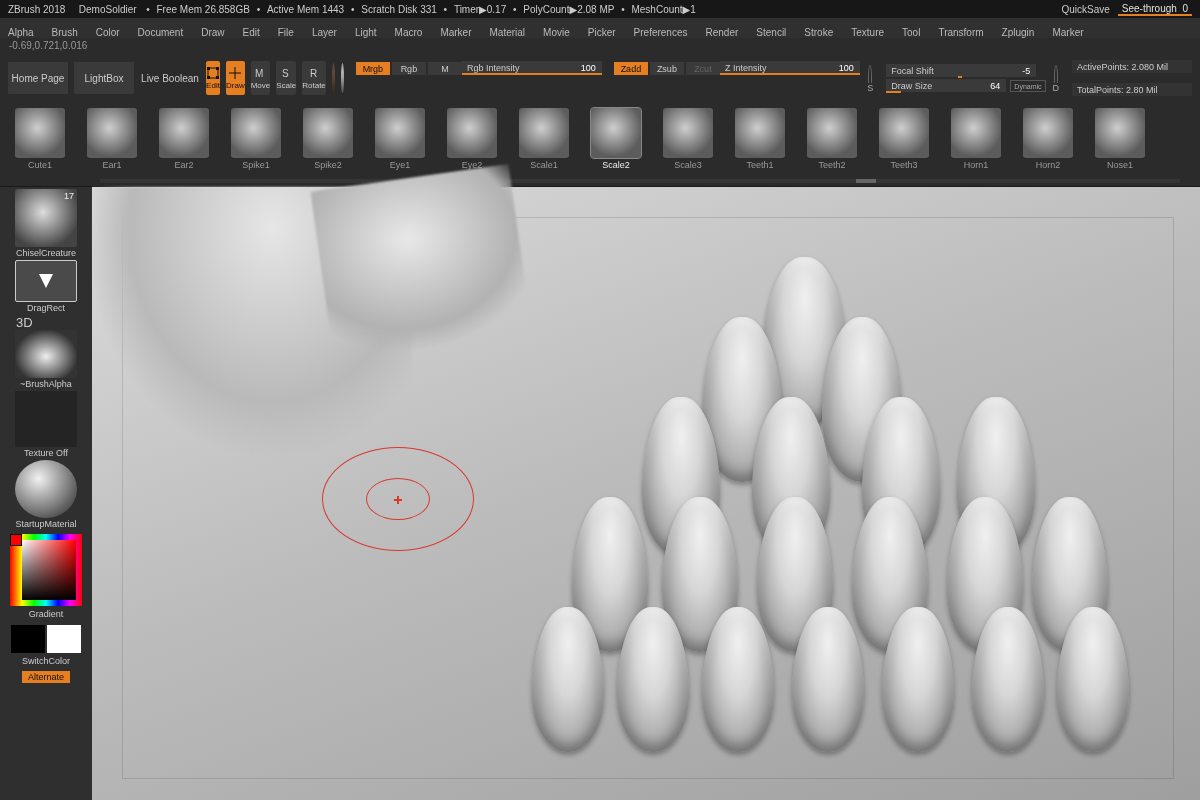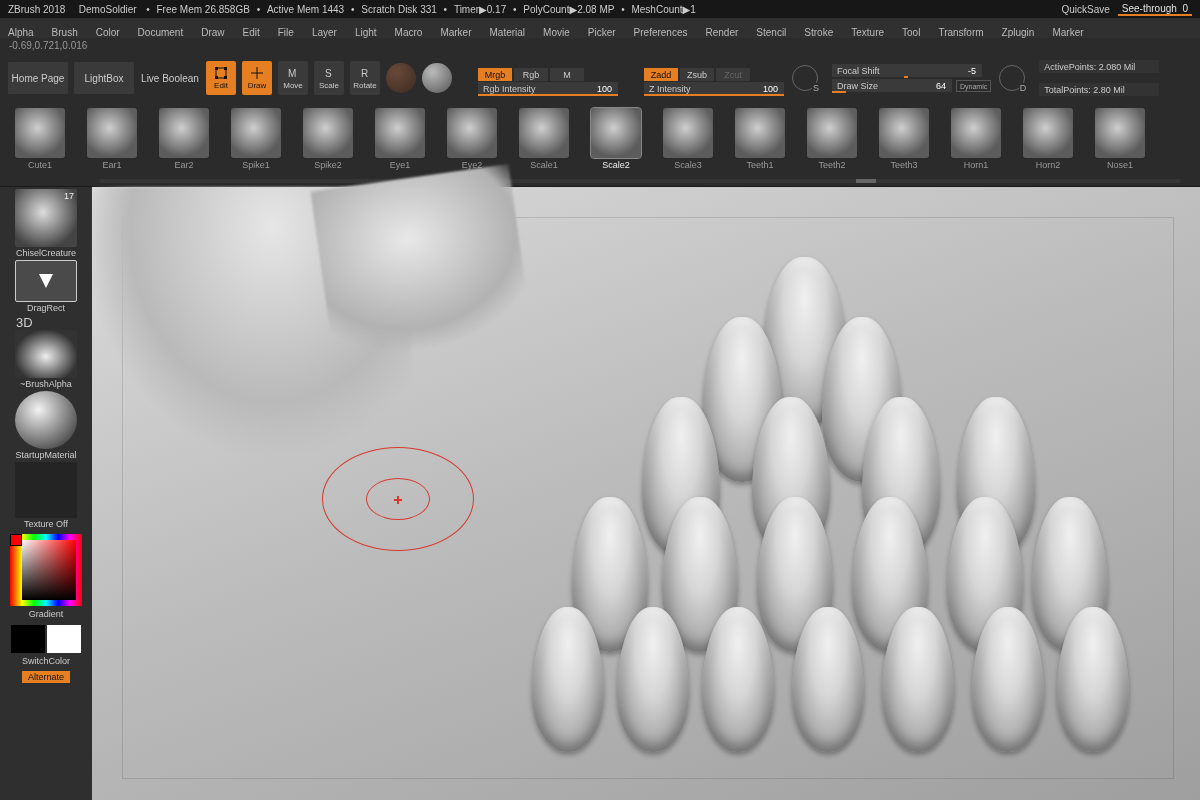--- a/index.html
+++ b/index.html
@@ -13,21 +13,21 @@
 .coord{height:14px;background:#2b2b2b;font-size:10px;color:#999;padding:0 9px;display:flex;align-items:center}
 .toolbar{height:44px;background:#2b2b2b;display:flex;align-items:center;padding:4px 8px;gap:6px}
 .tbtn{height:32px;min-width:60px;background:#3a3a3a;color:#ccc;display:flex;align-items:center;justify-content:center;font-size:10px;border-radius:1px}
 .sqbtn{width:30px;height:34px;display:flex;flex-direction:column;align-items:center;justify-content:center;font-size:8px;color:#ddd;border-radius:2px}
 .sqbtn.orange{background:#e67e22;color:#111}
 .sqbtn.dark{background:#3a3a3a;color:#ccc}
 .sqbtn svg{margin-bottom:1px}
 .circbtn{width:30px;height:30px;border-radius:50%}
 .circ1{background:radial-gradient(circle at 35% 30%,#6a4a3a,#3a2a20)}
 .circ2{background:radial-gradient(circle at 35% 30%,#bbb,#555)}
-.chips{margin-left:20px;height:34px;display:flex;flex-direction:column;justify-content:flex-end}
+.chips{margin-left:6px;height:34px;display:flex;flex-direction:row;justify-content:flex-end}
 .chiprow{display:flex;gap:2px;align-items:center;height:15px}
 .chip{height:13px;padding:0 6px;font-size:9px;display:flex;align-items:center;color:#ccc;background:#3a3a3a;min-width:22px;justify-content:center}
 .chip.act{background:#e67e22;color:#111}
 .chip.dim{color:#666}
 .sline{position:relative;height:13px;width:150px;background:#3a3a3a;display:flex;align-items:center;padding:0 5px;font-size:9px;color:#ccc}
 .sline .val{position:absolute;right:6px;color:#fff}
 .sline .bar{position:absolute;bottom:-1px;left:0;height:2px;background:#e67e22}
 .dial{width:24px;height:24px;border:1px solid #666;border-radius:50%;position:relative;margin:0 2px;align-self:center}
 .dial .letter{position:absolute;right:-3px;bottom:-3px;background:#2b2b2b;font-size:9px;color:#aaa;padding:0 1px}
 .sliders{display:flex;flex-direction:column;gap:2px;margin-left:6px}
@@ -313,26 +313,26 @@
           <div class="arrow-down"></div>
         </div>
       <div class="llabel">DragRect</div>
     </div>
     <div class="lslot">
       <div style="align-self:flex-start;font-size:13px;color:#ccc;margin-left:6px">3D</div>
       <div class="lthumb" style="height:48px;background:radial-gradient(ellipse at 50% 55%,#eee,#333 72%)"></div>
       <div class="llabel">~BrushAlpha</div>
     </div>
     <div class="lslot">
+      <div class="darkbox"></div>
+      <div class="llabel">Texture Off</div>
+    </div>
+    <div class="lslot">
       <div class="lthumb" style="border-radius:50%;background:radial-gradient(circle at 38% 32%,#f2f2f2,#555 75%)"></div>
       <div class="llabel">StartupMaterial</div>
-    </div>
-    <div class="lslot">
-      <div class="darkbox"></div>
-      <div class="llabel">Texture Off</div>
     </div>
     <div class="colorpick">
       <div class="curr"></div>
       <div class="sat"></div>
     </div>
     <div class="llabel">Gradient</div>
     <div class="swatches">
       <div class="sw b"></div>
       <div class="sw w"></div>
     </div>

